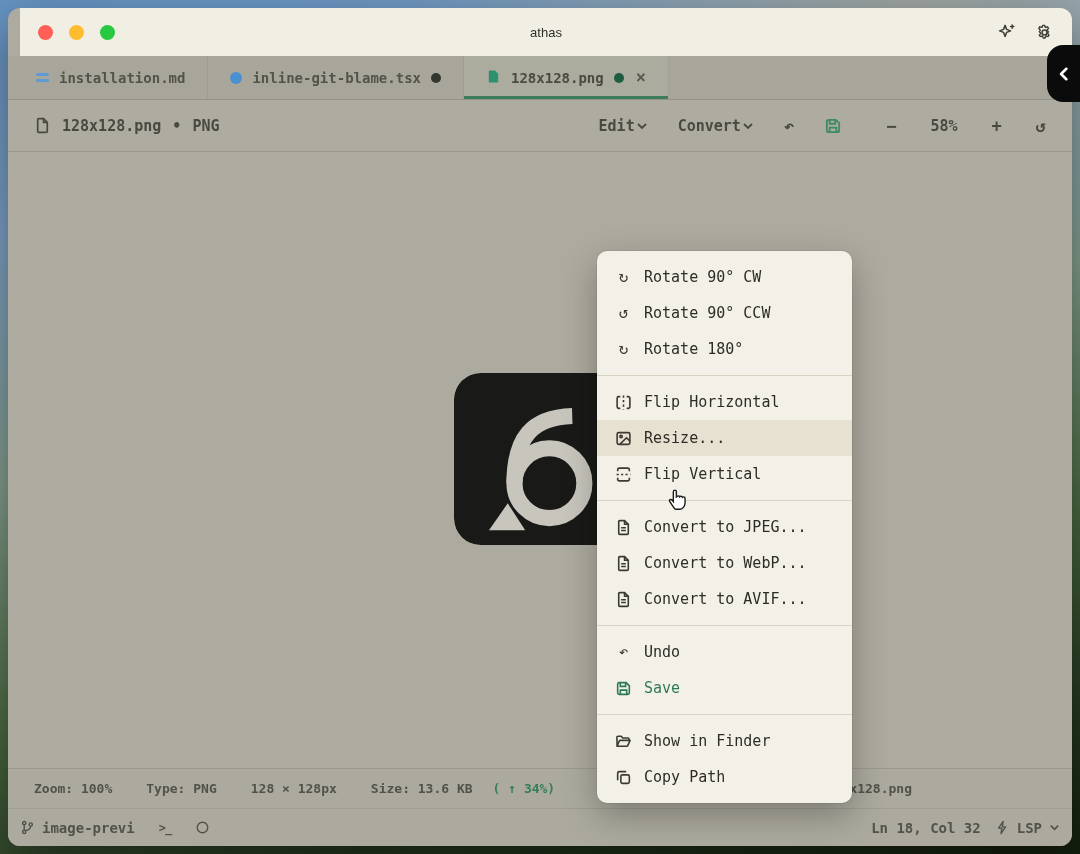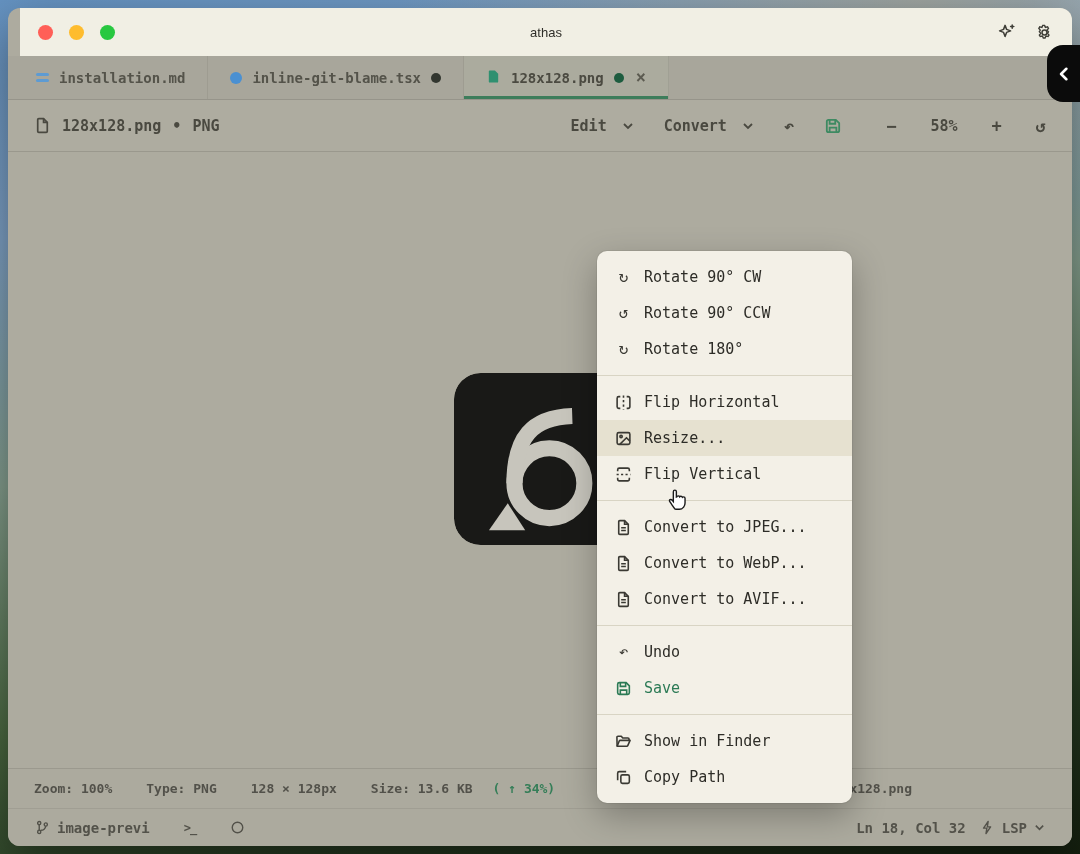--- a/index.html
+++ b/index.html
@@ -47,21 +47,21 @@
   .tab-close { font-size:17px; color:#5c5b51; margin-left:2px; line-height:1; cursor:pointer; }
   
   .toolbar {
     height:52px; flex:none; background:#aeaca0; border-bottom:1px solid #9a988d;
     display:flex; align-items:center; padding:0 26px; color:#4a4940;
     font-size:15px; font-weight:700;
   }
   .file-info { display:flex; align-items:center; gap:11px; }
   .file-info svg { width:17px; height:17px; }
   .toolbar-right { margin-left:auto; display:flex; align-items:center; gap:30px; }
-  .dd-btn { display:flex; align-items:center; gap:15px; cursor:pointer; }
+  .dd-btn { display:flex; align-items:center; gap:1px; cursor:pointer; }
   .dd-btn svg { width:12px; height:12px; }
   .icon-btn { cursor:pointer; display:flex; align-items:center; font-size:17px; }
   .icon-btn svg { width:18px; height:18px; }
   .zoom-group { display:flex; align-items:center; gap:34px; margin-left:14px; }
   .save-green { color:#3e8a62; }
   
   .content { flex:1; position:relative; background:#adab9f; }
   .preview-image {
     position:absolute; left:50%; transform:translateX(-50%); top:221px;
     width:172px; height:172px; border-radius:26px; overflow:hidden;
@@ -86,21 +86,21 @@
   .statusbar {
     height:40px; flex:none; background:#acaa9e; border-top:1px solid #9b998e;
     display:flex; align-items:center; padding:0 26px; gap:34px;
     font-size:13px; font-weight:700; color:#52514a; position:relative;
   }
   .delta-green { color:#357e58; }
   .status-path { position:absolute; right:160px; }
   
   .bottombar {
     height:38px; flex:none; background:#acaa9e; border-top:1px solid #a09e93;
-    display:flex; align-items:center; padding:0 27px; gap:34px;
+    display:flex; align-items:center; padding:0 12px; gap:24px;
     font-size:14px; font-weight:700; color:#53524a;
   }
   .bb-item { display:flex; align-items:center; gap:7px; cursor:pointer; }
   .bb-item svg { width:15px; height:15px; }
   .bottom-right { margin-left:auto; display:flex; align-items:center; gap:14px; }
   .term-glyph { font-size:12px; letter-spacing:-1px; }
   
   .sidebar-toggle {
     position:absolute; right:0; top:45px; width:33px; height:57px; z-index:60;
     background:#0b0b0b; border-radius:16px 0 0 16px; display:flex;

